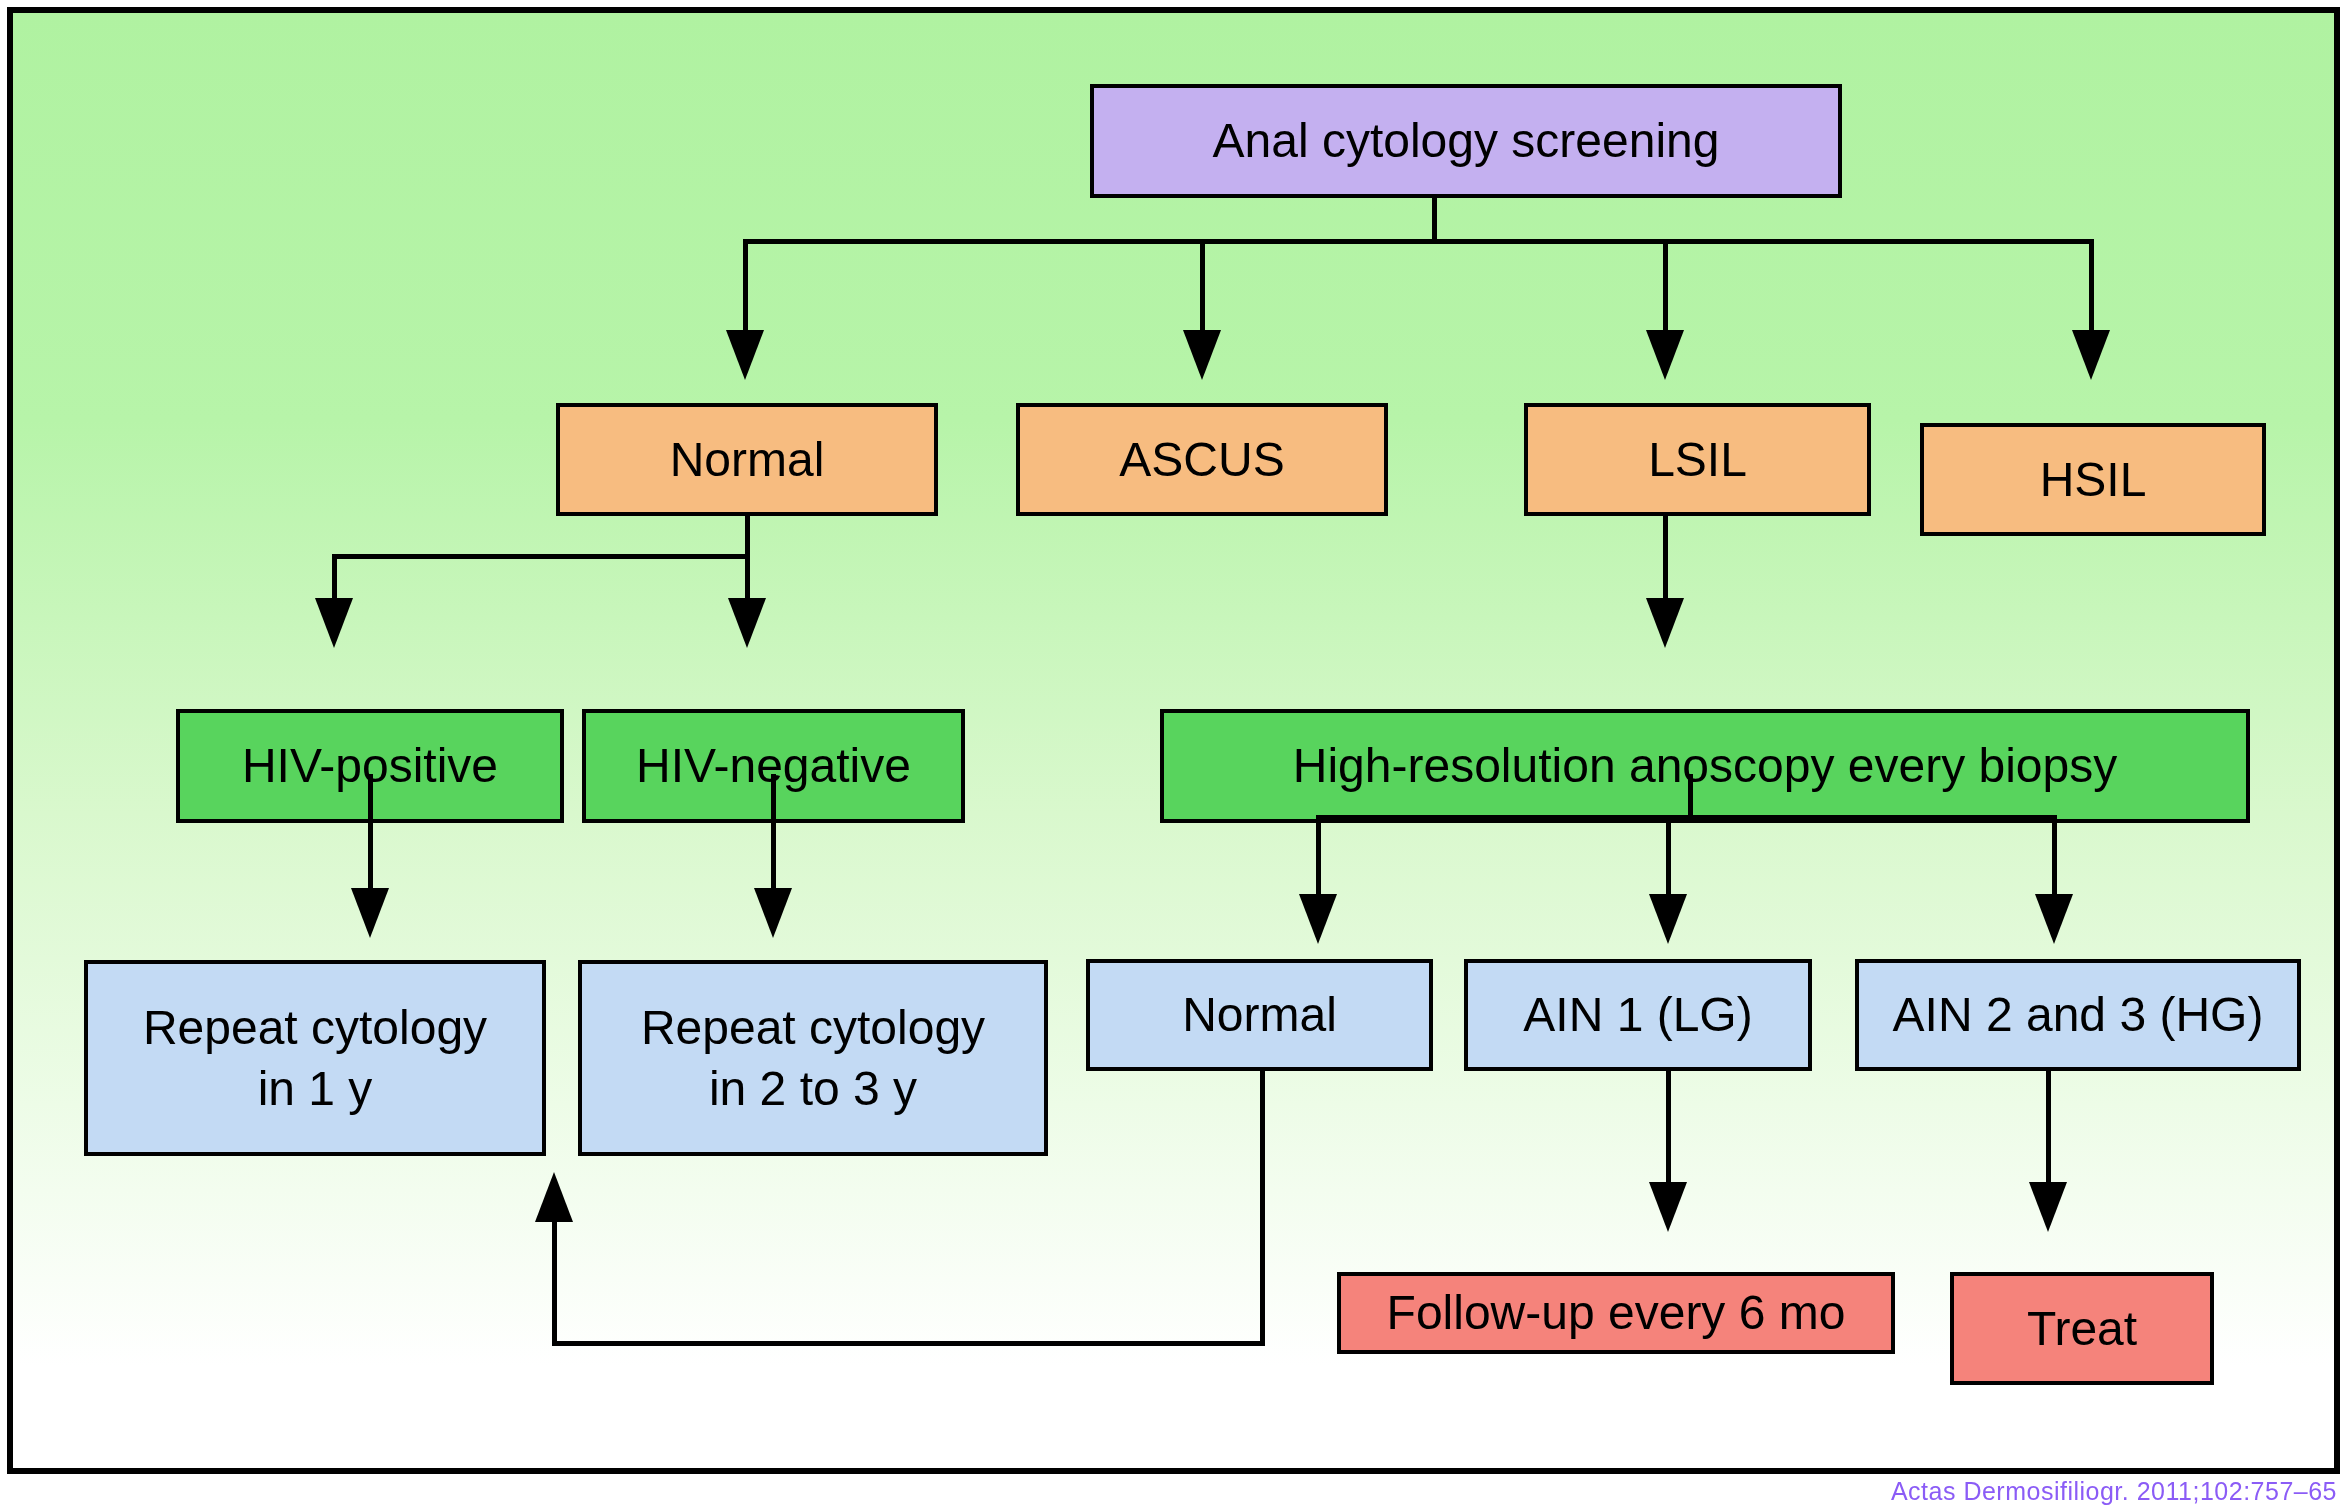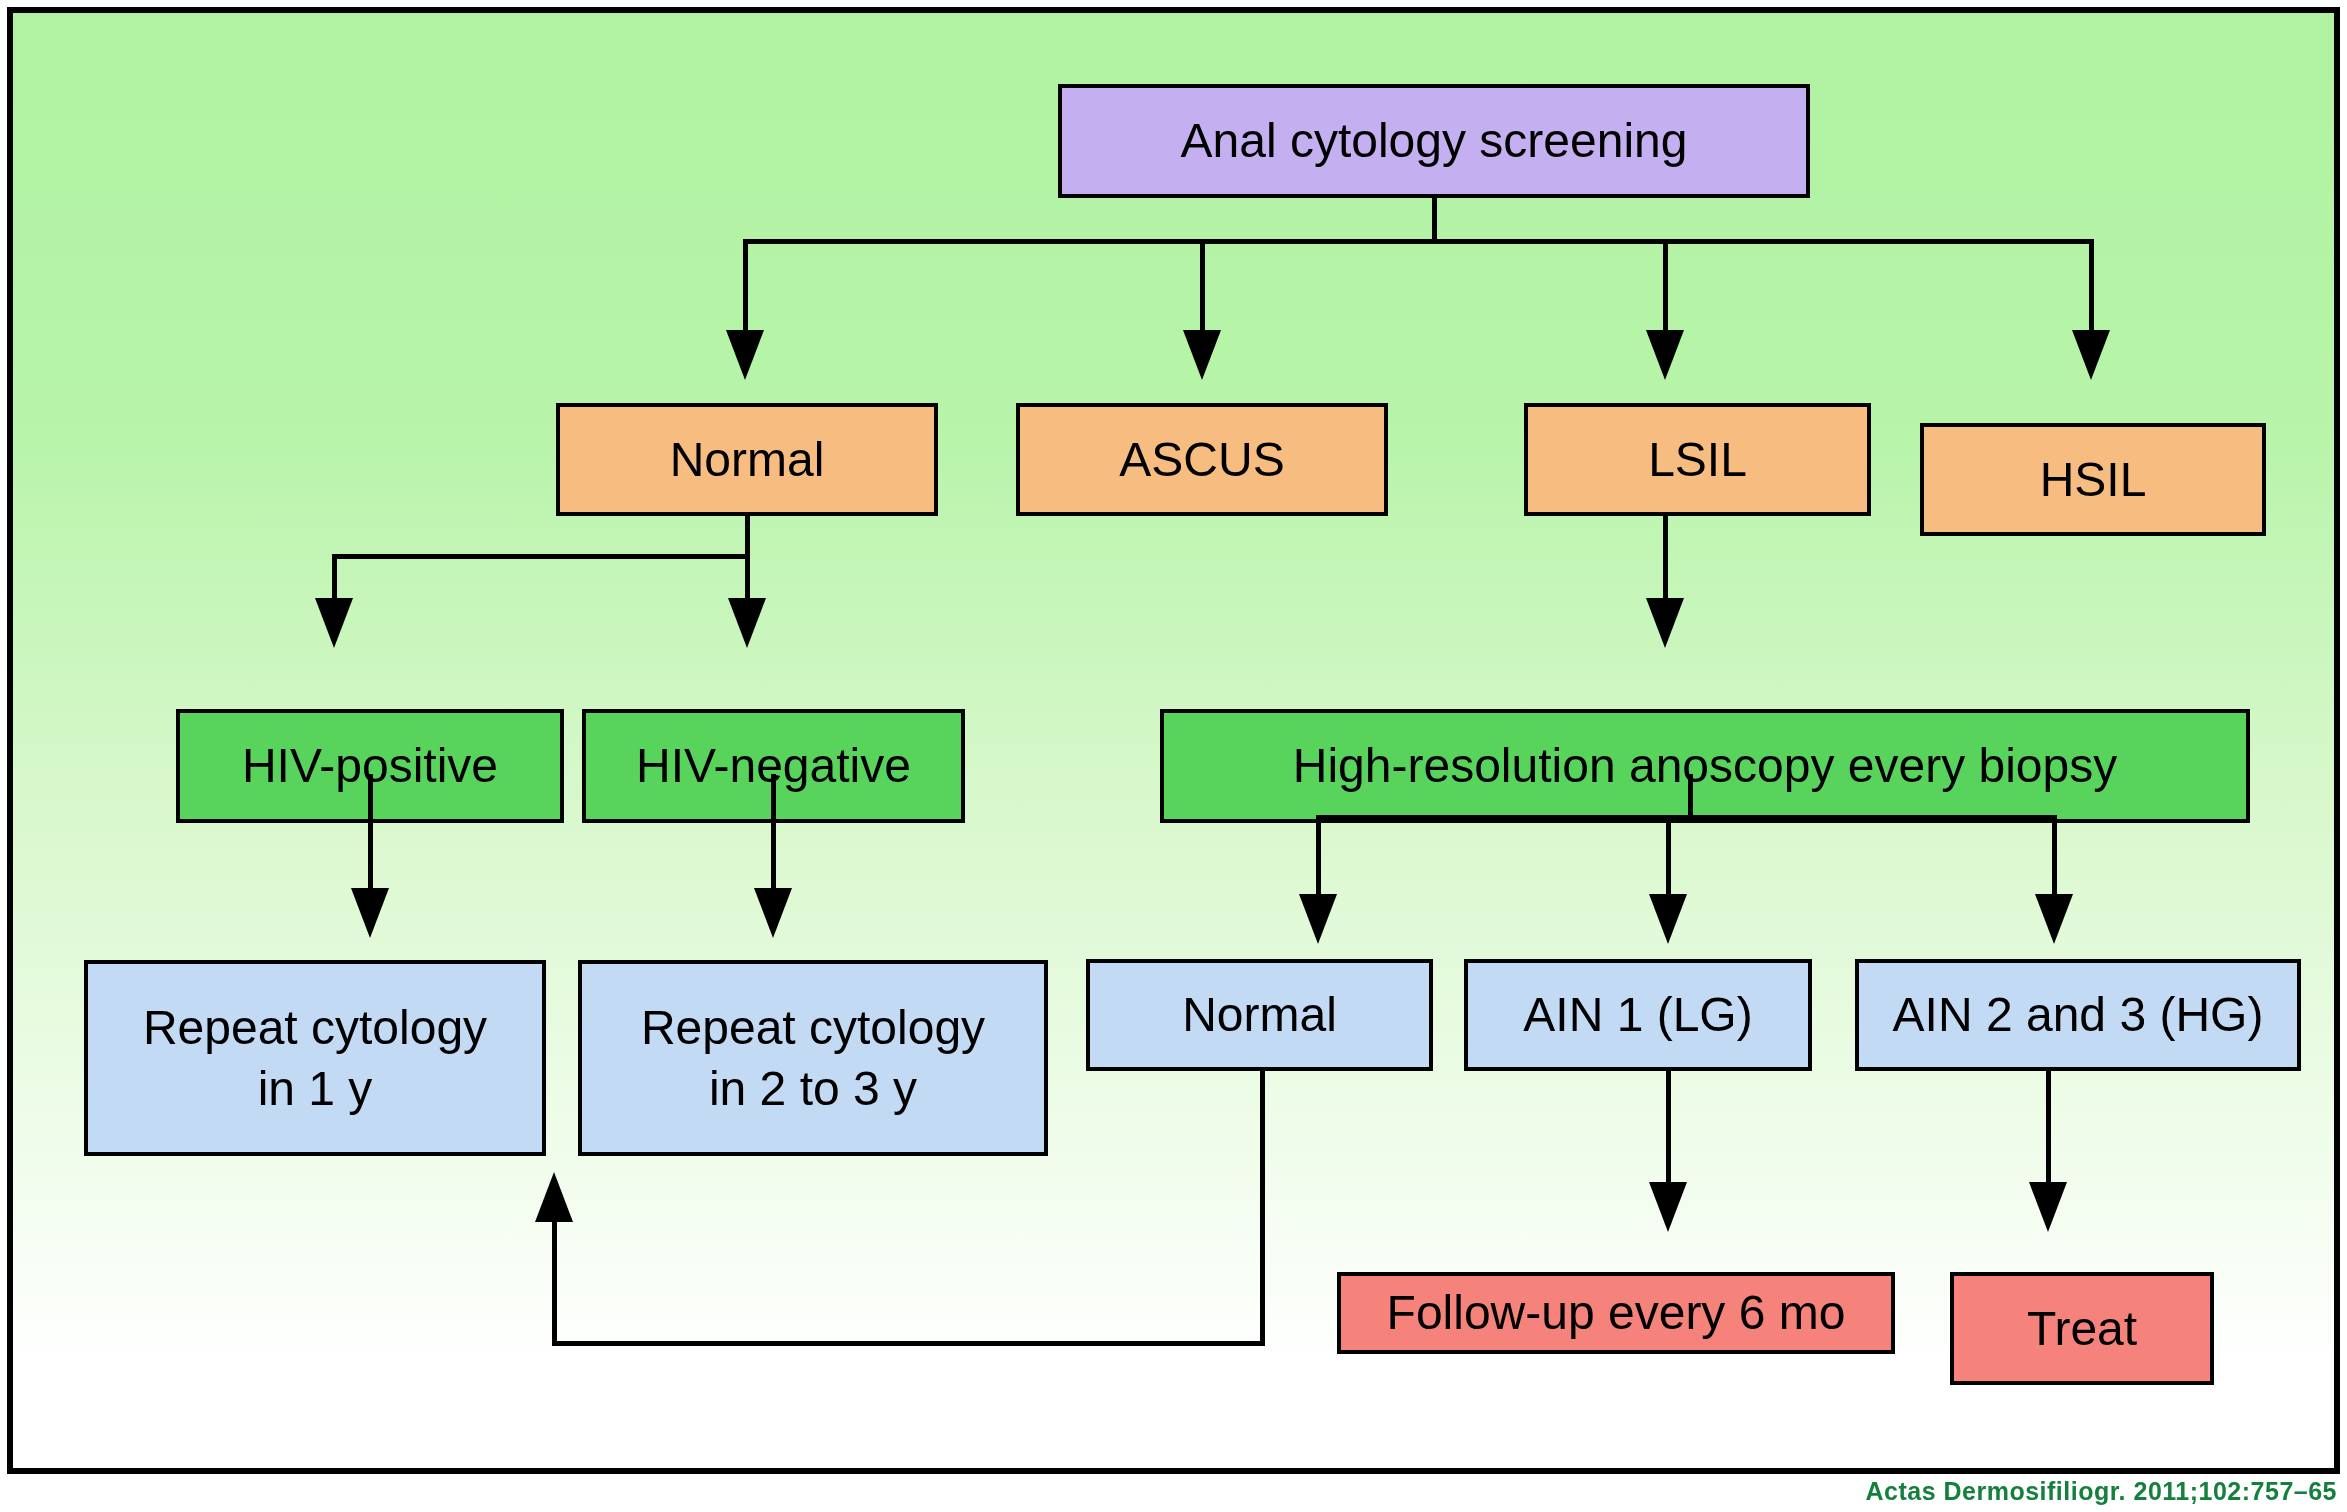--- a/index.html
+++ b/index.html
@@ -31,21 +31,21 @@
     border: 4px solid #000;
     display: flex;
     align-items: center;
     justify-content: center;
     text-align: center;
     font-size: 48px;
     line-height: 1.28;
     white-space: pre-line;
     color: #000;
   }
-  .purple { background: var(--c-purple, #c4b0f0); }
+  .purple { background: var(--c-purple, #c4b0f0); margin-left: 32px; }
   .orange { background: var(--c-orange, #f7bc80); }
   .green  { background: var(--c-green,  #58d45d); margin-top: 48px; }
   .blue   { background: var(--c-blue,   #c3daf4); }
   .red    { background: var(--c-red,    #f5837b); }
   .line {
     position: absolute;
     background: var(--c-line, #000000);
   }
   .arrow-down {
     position: absolute;
@@ -59,23 +59,23 @@
     width: 0; height: 0;
     border-left: 19px solid transparent;
     border-right: 19px solid transparent;
     border-bottom: 50px solid var(--c-line, #000000);
   }
   .citation {
     position: absolute;
     left: 0; right: 10px; top: 1477px;
     text-align: right;
     font-size: 25px;
-    font-weight: bold;
+    font-weight: normal;
     letter-spacing: 0.5px;
-    color: #15803d;
+    color: #8b5cf6;
   }
 </style>
 </head>
 <body>
 
 <div class="page">
 
   <div class="frame">
 
     

